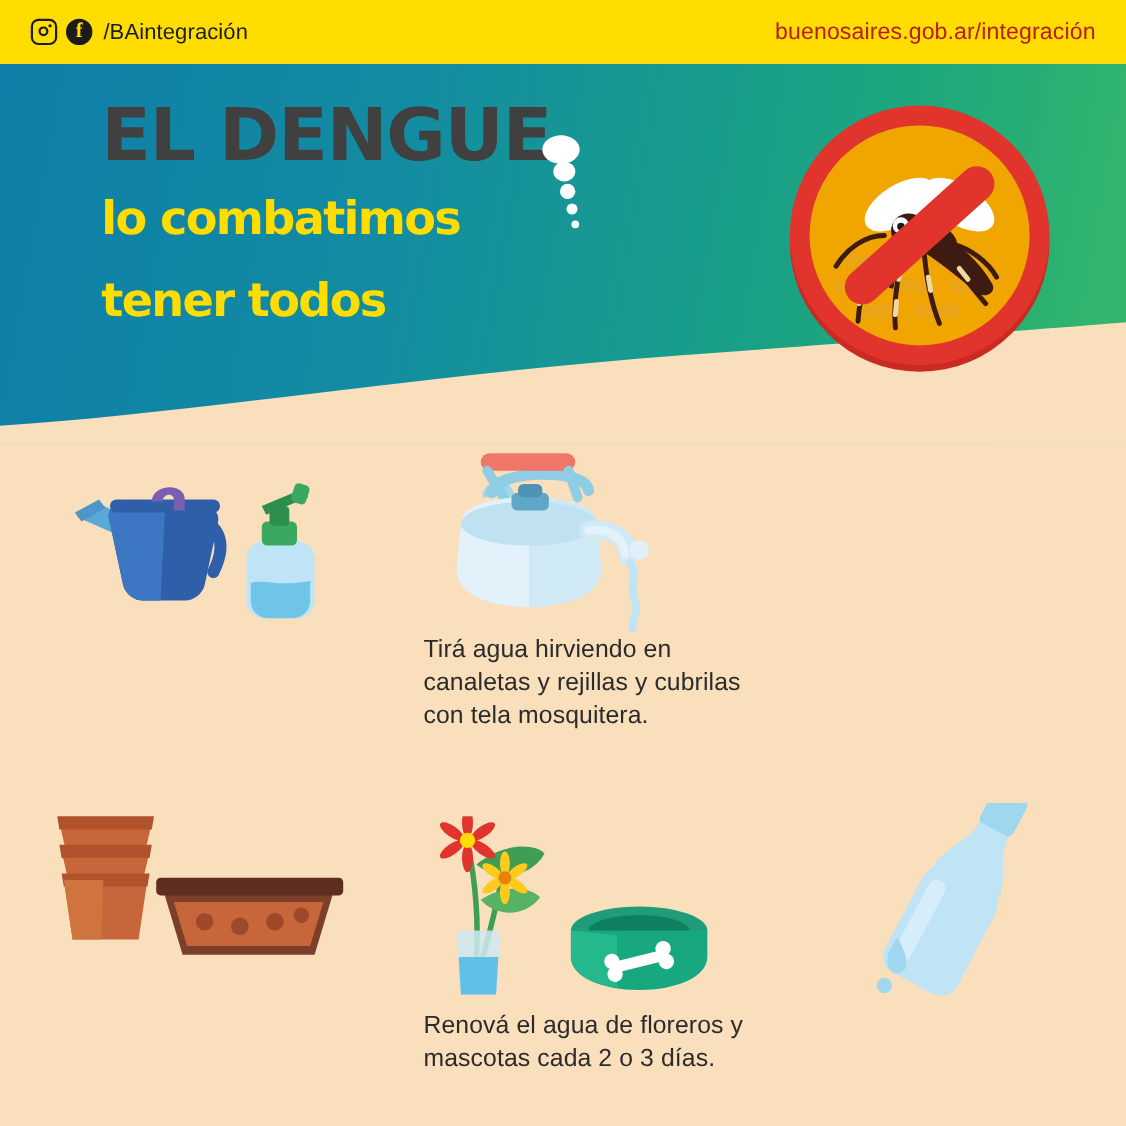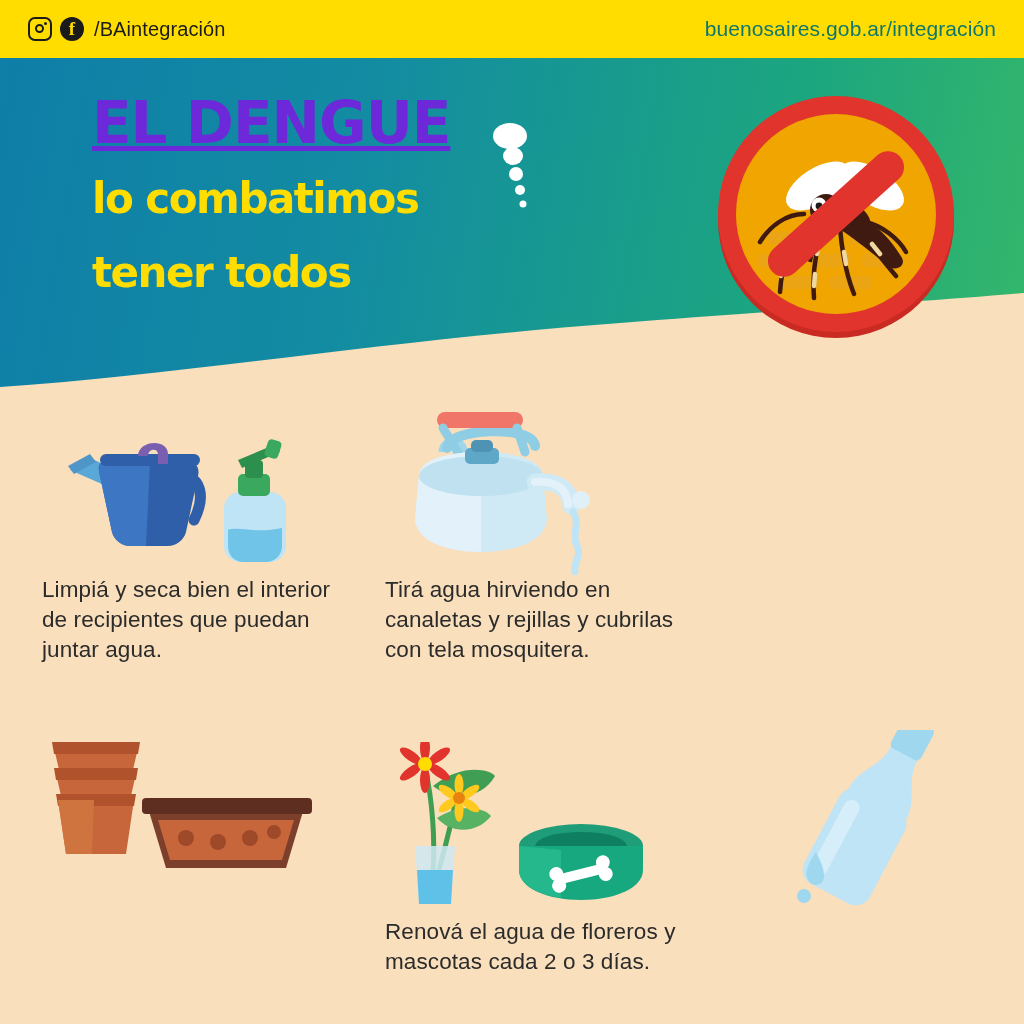--- a/index.html
+++ b/index.html
@@ -78,21 +78,21 @@
     text-align: center;
   }
   .handle {
     font-size: 20px;
     color: #1b1b1b;
     margin-left: 2px;
     letter-spacing: 0.1px;
   }
   .weburl {
     font-size: 21px;
-    color: #0f766e;
+    color: #b91c1c;
     letter-spacing: 0.1px;
   }
 
   
   .header {
     position: absolute;
     top: 58px; left: 0;
     width: 1024px;
     height: 345px;
     overflow: hidden;
@@ -114,25 +114,24 @@
   .title-block {
     position: absolute;
     top: 26px;
     left: 92px;
     width: 560px;
     z-index: 4;
   }
   .title-line1 {
     font-family: "DejaVu Sans", sans-serif;
     font-weight: bold;
-    font-size: 58px;
+    font-size: 66px;
     line-height: 78px;
-    color: #6d28d9;
+    color: #404040;
     letter-spacing: -1px;
-    text-decoration: underline;
   }
   .title-line2, .title-line3 {
     font-family: "DejaVu Sans", sans-serif;
     font-weight: bold;
     font-size: 42px;
     line-height: 74px;
     color: #ffdd00;
     letter-spacing: -1.5px;
   }
   .mosquito-badge {
@@ -277,21 +276,20 @@
           <path d="M128,74 C156,70 166,92 152,120" stroke="#2f5fa8" stroke-width="11" fill="none" stroke-linecap="round"></path>
 
           <rect x="182" y="92" width="62" height="70" rx="16" fill="#bfe4f5"></rect>
           <path d="M186,130 C196,126 214,134 240,128 L240,146 C240,155 233,162 224,162 L202,162 C192,162 186,155 186,146 Z" fill="#6fc4e8"></path>
           <rect x="196" y="74" width="32" height="22" rx="5" fill="#3aa95f"></rect>
           <rect x="203" y="60" width="18" height="18" rx="4" fill="#2d8f4e"></rect>
           <path d="M196,60 L234,44 L238,52 L200,68 Z" fill="#2d8f4e"></path>
           <rect x="224" y="40" width="14" height="18" rx="4" fill="#3aa95f" transform="rotate(18 231 49)"></rect>
         </svg>
       </div>
-      <div class="caption">Limpiá y seca bien el interior de recipientes que puedan juntar agua.</div>
     </div>
 
     <div class="tip c2">
       <div class="art">
         <svg width="300" height="175" viewBox="0 0 300 175">
           <path d="M58,52 C58,40 78,38 78,52" stroke="#9fd6ea" stroke-width="9" fill="none"></path>
           <path d="M62,48 C62,28 148,24 150,46" stroke="#8fcde4" stroke-width="10" fill="none" stroke-linecap="round"></path>
           <rect x="52" y="12" width="86" height="16" rx="8" fill="#f0766a"></rect>
           <path d="M58,28 L74,54" stroke="#8fcde4" stroke-width="9" stroke-linecap="round"></path>
           <path d="M132,28 L140,52" stroke="#8fcde4" stroke-width="9" stroke-linecap="round"></path>

